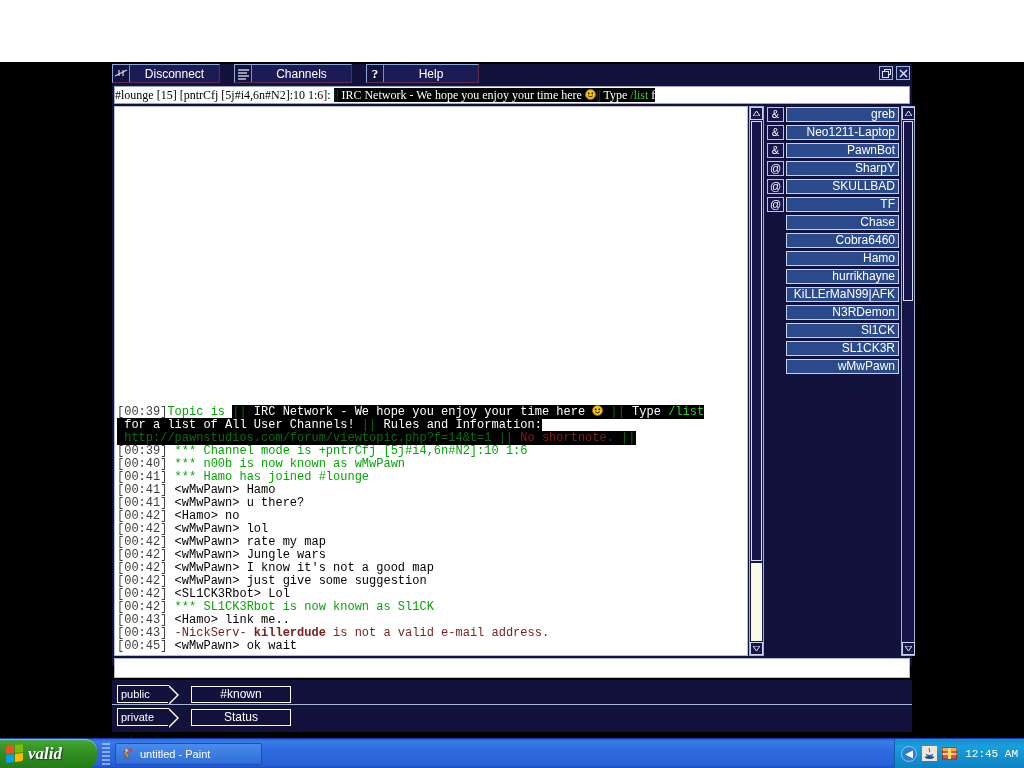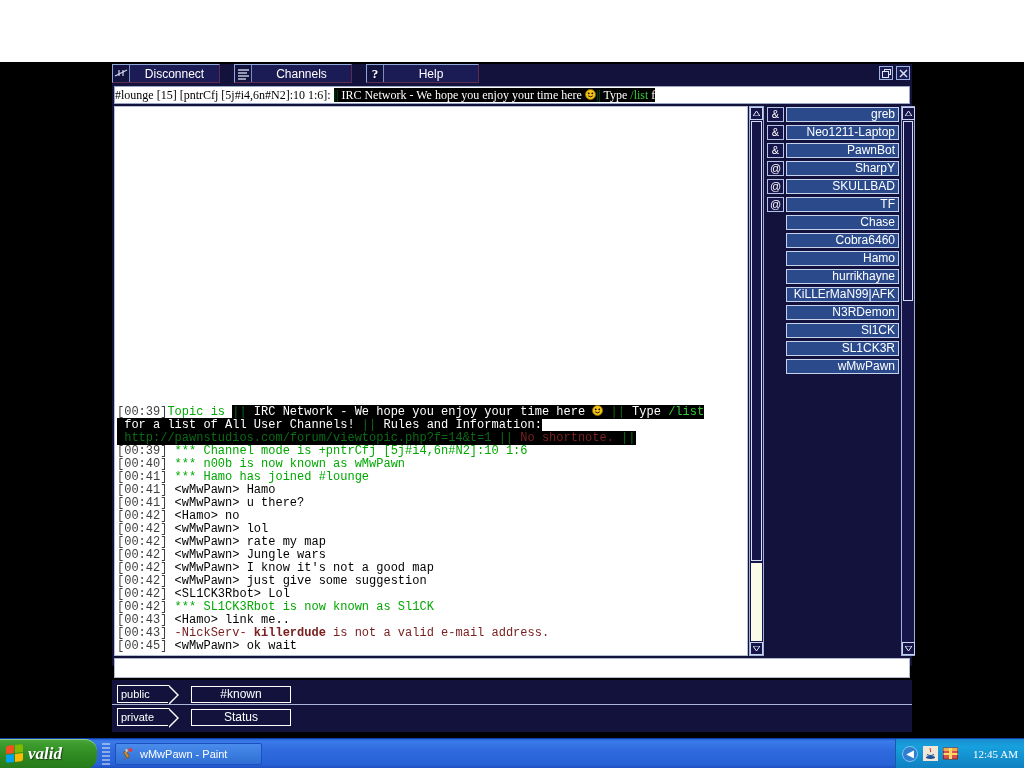--- a/index.html
+++ b/index.html
@@ -232,22 +232,22 @@
     display:flex; align-items:center; padding:0 6px; gap:5px;
   }
   #tray-chevron {
     width:16px; height:16px; border-radius:50%;
     background:#2f7fd0; border:1px solid #7fc3f0;
     display:flex; align-items:center; justify-content:center;
     color:#ffffff; font-size:10px; line-height:10px;
   }
   .tray-ico { width:15px; height:15px; flex:none; }
   #tray-clock {
-    color:#ffffff; font-family:Liberation Serif, serif;
-    font-size:11px; margin-left:10px; white-space:nowrap;
+    color:#ffffff; font-family:Liberation Mono, monospace;
+    font-size:11px; margin-left:3px; white-space:nowrap;
   }
 </style>
 </head>
 <body>
 
 <div id="desktop-top"></div>
 <div id="desktop-black"></div>
 
 <div id="irc-window">
 
@@ -441,21 +441,21 @@
 
   <div class="task-btn">
     <span class="task-ico">
       <svg width="14" height="14" viewBox="0 0 14 14">
         <path d="M4 11 L2.5 13 L4.5 12.5 Z" fill="#8b5a2b"></path>
         <rect x="4" y="4" width="3" height="7" transform="rotate(-30 5.5 7.5)" fill="#c8893d" stroke="#6b4318" stroke-width="0.6"></rect>
         <rect x="4.4" y="2" width="2.4" height="3" transform="rotate(-30 5.6 3.5)" fill="#d8d8d8" stroke="#777" stroke-width="0.5"></rect>
         <circle cx="9.5" cy="3" r="2" fill="#e03c3c"></circle>
       </svg>
     </span>
-    <span>wMwPawn - Paint</span>
+    <span>untitled - Paint</span>
   </div>
 
   <div id="tray">
     <span id="tray-chevron">◀</span>
     <span class="tray-ico">
       <svg width="15" height="15" viewBox="0 0 15 15">
         <rect x="0" y="0" width="15" height="15" fill="#efe6d8"></rect>
         <path d="M7.5 2 C6 3.6 8.6 4.4 7.4 6.2" stroke="#c23b22" fill="none" stroke-width="1"></path>
         <path d="M4 8.5 Q7.5 10.5 11 8.5" stroke="#1b4f9c" fill="none" stroke-width="1.1"></path>
         <ellipse cx="7.5" cy="11.5" rx="4.5" ry="1.4" fill="#1b4f9c"></ellipse>

